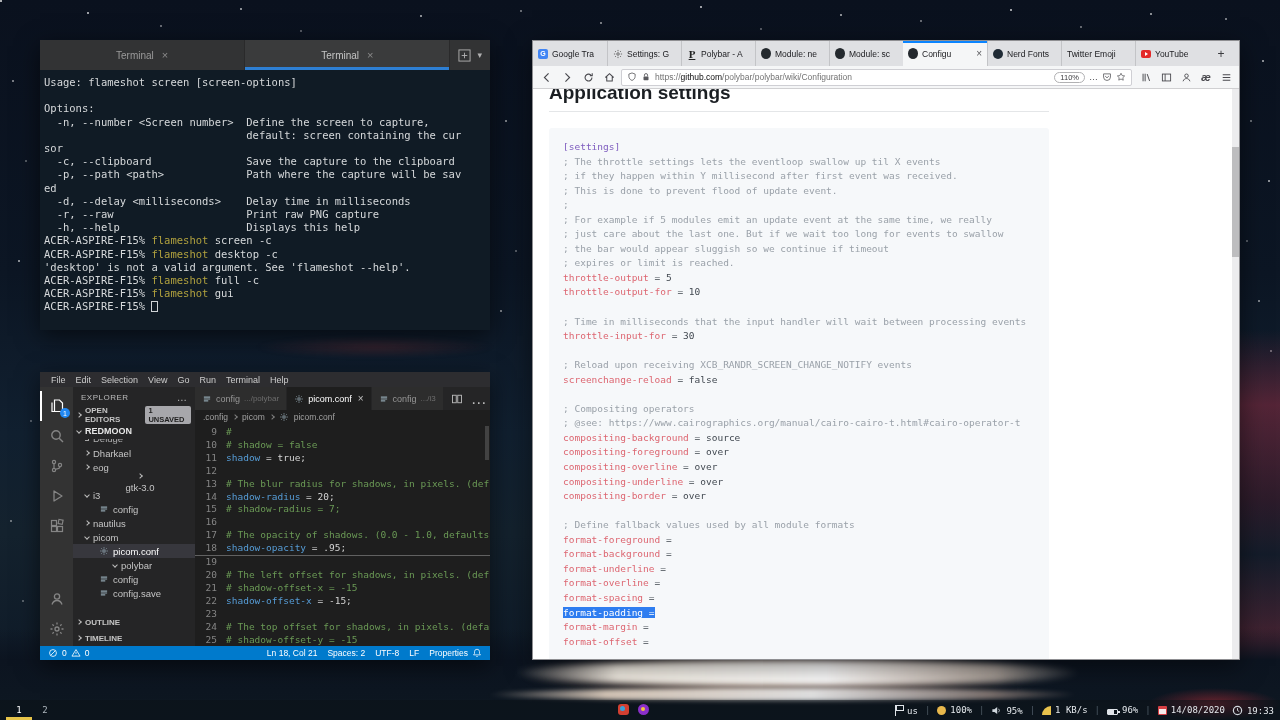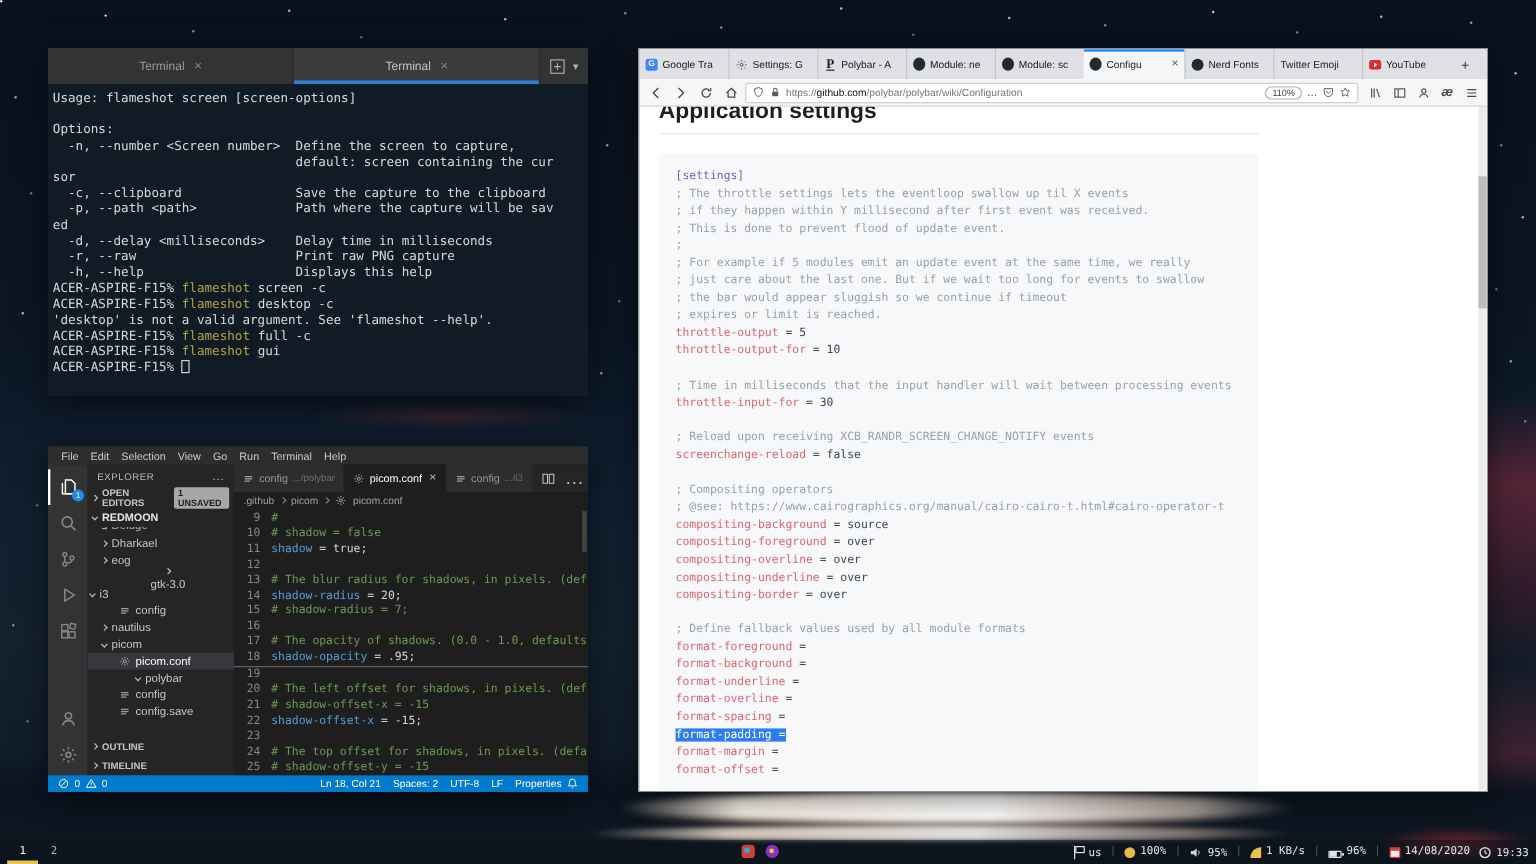--- a/index.html
+++ b/index.html
@@ -336,21 +336,21 @@
               <span class="tree-label">Dharkael</span>
             </div>
             <div class="tree-row" style="padding-left: 12px;">
               <span class="chev right"></span>
               <span class="tree-label">eog</span>
             </div>
             <div class="tree-row" style="padding-left: 12px; flex-direction: column;">
               <span class="chev right"></span>
               <span class="tree-label">gtk-3.0</span>
             </div>
-            <div class="tree-row" style="padding-left: 2px;">
+            <div class="tree-row" style="padding-left: 12px;">
               <span class="chev down"></span>
               <span class="tree-label">i3</span>
             </div>
             <div class="tree-row" style="padding-left: 26px;">
               <span class="fico ico">
                 <svg viewBox="0 0 16 16">
                   <path d="M3 5h10M3 8h10M3 11h7" stroke="#90a4ae" stroke-width="1.7"></path>
                 </svg>
               </span>
               <span class="tree-label">config</span>
@@ -436,21 +436,21 @@
               <span class="vs-split ico">
                 <svg viewBox="0 0 16 16">
                   <rect x="2" y="3" width="5" height="10" fill="none" stroke="currentColor" stroke-width="1.2"></rect>
                   <rect x="9" y="3" width="5" height="10" fill="none" stroke="currentColor" stroke-width="1.2"></rect>
                 </svg>
               </span>
               <span>…</span>
             </div>
           </div>
         <div class="vs-breadcrumb" id="vs-breadcrumb">
-            <span>.github</span>
+            <span>.config</span>
             <span class="chev right" style="border-color: rgb(128, 128, 128);"></span>
             <span>picom</span>
             <span class="chev right" style="border-color: rgb(128, 128, 128);"></span>
             <span class="fico ico">
               <svg viewBox="0 0 16 16">
                 <circle cx="8" cy="8" r="2" fill="none" stroke="#90a4ae" stroke-width="1.4"></circle>
                 <path d="M8 2v2M8 12v2M2 8h2M12 8h2M3.8 3.8l1.4 1.4M10.8 10.8l1.4 1.4M12.2 3.8l-1.4 1.4M5.2 10.8l-1.4 1.4" stroke="#90a4ae" stroke-width="1.4"></path>
               </svg>
             </span>
             <span>picom.conf</span>

